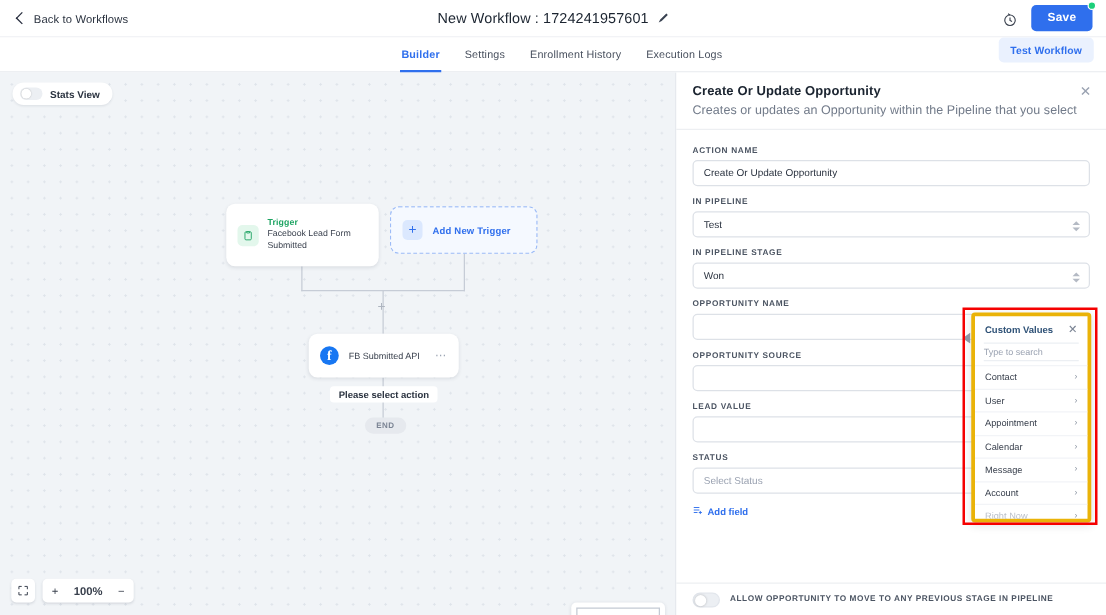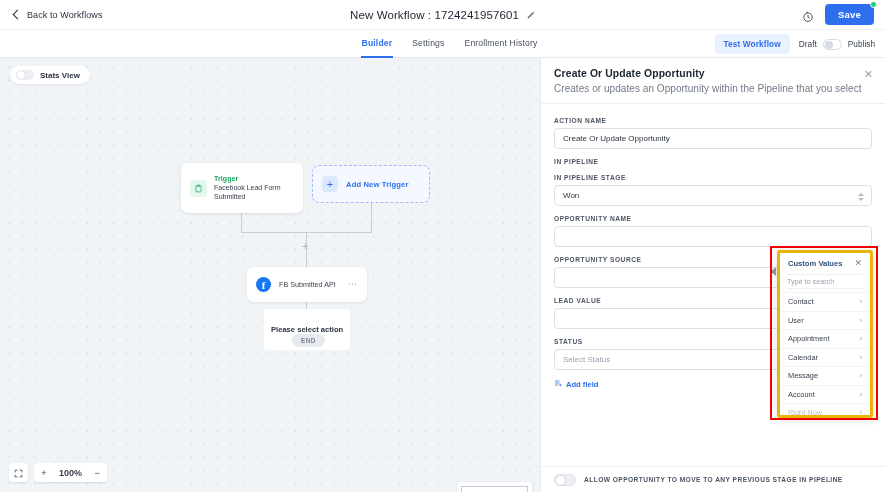--- a/index.html
+++ b/index.html
@@ -41,21 +41,21 @@
 
   
   .tabbar {
     position:absolute; left:0; top:30px; width:885px; height:28px;
     background:#fff; display:flex; align-items:center; border-bottom:1px solid #e8eaee;
   }
   .tabs { display:flex; align-items:center; gap:18px; margin:0 auto; padding-left:14px; height:28px;}
   .tab { font-size:8.6px; color:#48505e; letter-spacing:.15px; height:28px; display:flex; align-items:center;
          border-bottom:2px solid transparent; padding:0 1px; }
   .tab.active { color:#2f6fed; border-bottom-color:#2f6fed; font-weight:600; }
-  .tabbar-right { position:absolute; right:10px; top:0; height:28px; display:flex; align-items:center; gap:9px; }
+  .tabbar-right { position:absolute; right:10px; top:0; height:28px; display:flex; align-items:center; gap:9px;flex-direction:column; }
   .test-wf { background:#eaf1fe; color:#2f6fed; font-size:8.3px; font-weight:600; border-radius:4px;
              padding:5px 9px; letter-spacing:.1px; }
   .pubwrap { display:flex; align-items:center; gap:6px; font-size:8.3px; color:#3b4453; }
   .toggle-sm { width:19px; height:11px; border-radius:6px; background:#fff; border:1px solid #d4d9e1;
                position:relative; display:inline-block;}
   .toggle-sm:after { content:''; position:absolute; left:1px; top:1px; width:8px; height:8px; border-radius:50%;
                      background:#d8dde4; }
 
   
   .canvas {
@@ -98,21 +98,21 @@
   .action-node { left:247px; top:209px; width:120px; height:35px; display:flex; align-items:center;
                  gap:8px; padding:0 9px; }
   .fb-icon { width:15px; height:15px; border-radius:50%; background:#1877f2; color:#fff; flex:0 0 auto;
              display:flex; align-items:center; justify-content:center; font-size:11px; font-weight:700;
              font-family:"Liberation Serif", serif; }
   .action-label { font-size:7.2px; color:#39404d; }
   .dots { margin-left:auto; color:#9aa2b1; font-size:9px; letter-spacing:1px; line-height:1;}
 
   .select-action-chip {
     position:absolute; left:264px; top:251px; background:#fff; border-radius:3px;
-    padding:16px 7px; font-size:7.6px; color:#2b3340; font-weight:600;
+    padding:2px 7px; font-size:7.6px; color:#2b3340; font-weight:600;
   }
   .end-chip {
     position:absolute; left:292px; top:276px; background:#e6e9ee; color:#7b8494;
     border-radius:9px; padding:3px 9px; font-size:6.4px; font-weight:700; letter-spacing:.4px;
   }
   .edge { position:absolute; background:#c6ccd6; }
   .plus-mark { position:absolute; color:#aeb5c0; font-size:11px; line-height:1; }
 
   .minimap {
     position:absolute; left:457px; top:424px; width:75px; height:59px;
@@ -244,20 +244,23 @@
     <div class="tabs">
       <div class="tab active">
           <span>Builder</span>
         </div>
       <div class="tab">
           <span>Settings</span>
         </div>
       <div class="tab">
           <span>Enrollment History</span>
         </div>
+      <div class="tab">
+          <span>Execution Logs</span>
+        </div>
     </div>
     <div class="tabbar-right">
       <div class="test-wf"><span>Test Workflow</span></div>
       <div class="pubwrap">
         <span>Draft</span>
         <span class="toggle-sm"></span>
         <span>Publish</span>
       </div>
     </div>
   </div>
@@ -339,20 +342,27 @@
 
       <div class="fld">
         <div class="fld-label">ACTION NAME</div>
         <div class="fld-input">
             <span>Create Or Update Opportunity</span>
           </div>
       </div>
 
       <div class="fld">
         <div class="fld-label">IN PIPELINE</div>
+        <div class="fld-input">
+          <span>Test</span>
+          <span class="spin">
+              <i class="up"></i>
+              <i class="dn"></i>
+            </span>
+        </div>
       </div>
 
       <div class="fld">
         <div class="fld-label">IN PIPELINE STAGE</div>
         <div class="fld-input">
           <span>Won</span>
           <span class="spin">
               <i class="up"></i>
               <i class="dn"></i>
             </span>

